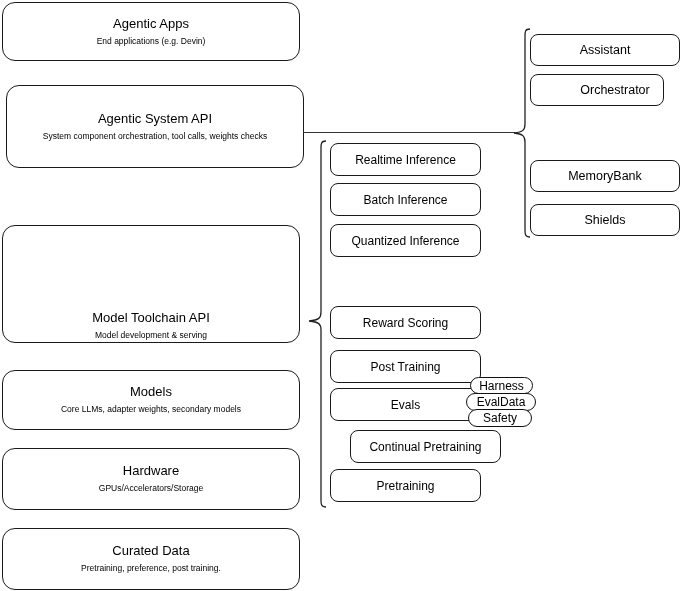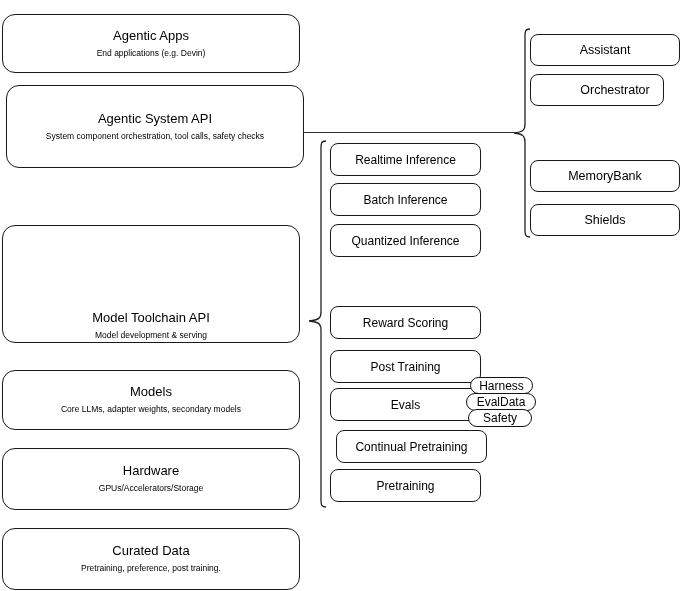--- a/index.html
+++ b/index.html
@@ -85,28 +85,28 @@
     fill: none;
     stroke: #222;
     stroke-width: 1.3;
   }
 </style>
 </head>
 <body>
 
 <div id="canvas">
 
-  <div class="box layer-box" style="left:2px; top:14px; width:298px; height:59px;">
+  <div class="box layer-box" style="left:2px; top:2px; width:298px; height:59px;">
     <div class="title">Agentic Apps</div>
     <div class="subtitle">End applications (e.g. Devin)</div>
   </div>
 
   <div class="box layer-box" style="left:6px; top:85px; width:298px; height:83px;">
     <div class="title">Agentic System API</div>
-    <div class="subtitle">System component orchestration, tool calls, safety checks</div>
+    <div class="subtitle">System component orchestration, tool calls, weights checks</div>
   </div>
 
   <div class="box layer-box" style="left:2px; top:225px; width:298px; height:118px;justify-content:flex-end;">
     <div class="title">Model Toolchain API</div>
     <div class="subtitle">Model development &amp; serving</div>
   </div>
 
   <div class="box layer-box" style="left:2px; top:370px; width:298px; height:60px;">
     <div class="title">Models</div>
     <div class="subtitle">Core LLMs, adapter weights, secondary models</div>
@@ -150,21 +150,21 @@
   </div>
 
   <div class="box cap-box" style="left:330px; top:350px; width:151px; height:33px;">
     <div class="title">Post Training</div>
   </div>
 
   <div class="box cap-box" style="left:330px; top:388px; width:151px; height:33px;">
     <div class="title">Evals</div>
   </div>
 
-  <div class="box cap-box" style="left:336px; top:430px; width:151px; height:33px;">
+  <div class="box cap-box" style="left:350px; top:430px; width:151px; height:33px;">
     <div class="title">Continual Pretraining</div>
   </div>
 
   <div class="box cap-box" style="left:330px; top:469px; width:151px; height:33px;">
     <div class="title">Pretraining</div>
   </div>
 
   <div class="pill" style="left:470px; top:377px; width:63px; height:17px;">
     <span>Harness</span>
   </div>

